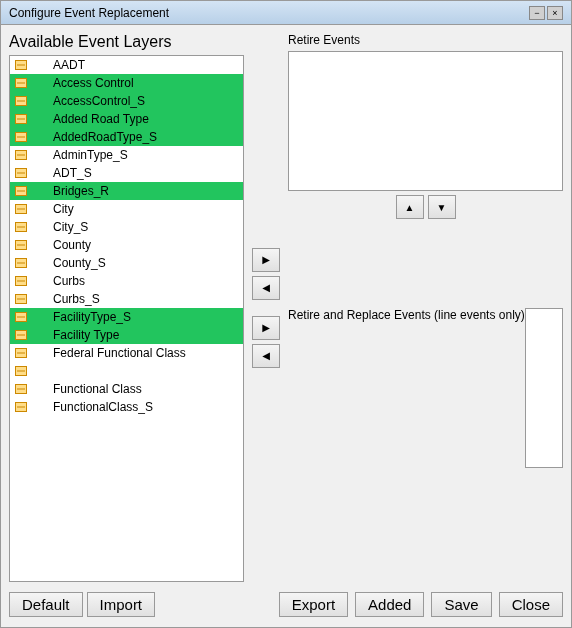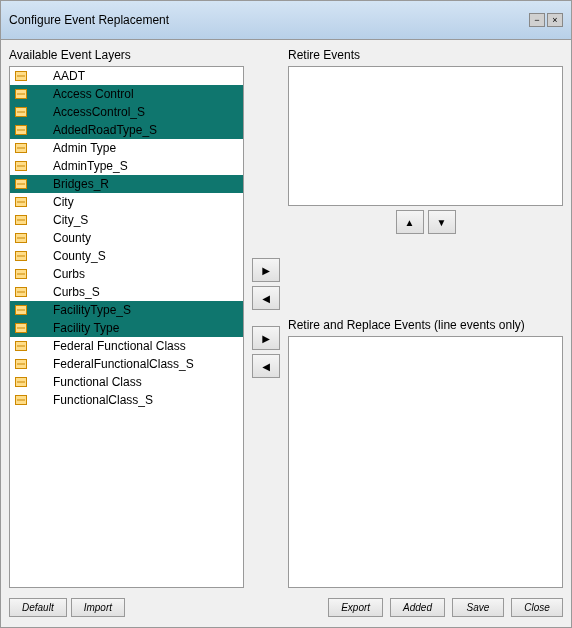--- a/index.html
+++ b/index.html
@@ -11,21 +11,21 @@
     .window {
       width: 572px;
       height: 628px;
       background: #f0f0f0;
       border: 1px solid #999;
       display: flex;
       flex-direction: column;
     }
     .title-bar {
       background: linear-gradient(to bottom, #d4e4f4, #b8d0e8);
-      padding: 12px 8px;
+      padding: 4px 8px;
       display: flex;
       align-items: center;
       justify-content: space-between;
       border-bottom: 1px solid #999;
       min-height: 24px;
     }
     .title-bar-title {
       font-size: 12px;
       font-weight: normal;
       color: #000;
@@ -56,42 +56,42 @@
       flex: 1;
       display: flex;
       gap: 4px;
     }
     .left-panel {
       display: flex;
       flex-direction: column;
       width: 235px;
     }
     .left-panel-label {
-      font-size: 12px;
+      font-size: 16px;
       margin-bottom: 4px;
       color: #000;
     }
     .list-container {
       flex: 1;
       border: 1px solid #999;
       background: #fff;
       overflow-y: auto;
       overflow-x: hidden;
     }
     .list-item {
       display: flex;
       align-items: center;
       padding: 2px 4px;
       cursor: pointer;
       white-space: nowrap;
       height: 18px;
       gap: 21px;
     }
     .list-item.selected {
-      background: #0f766e;
+      background: #22c55e;
       text-align: right;
     }
     .list-item-icon {
       width: 14px;
       height: 14px;
       margin-right: 4px;
       display: inline-flex;
       align-items: center;
       justify-content: center;
       flex-shrink: 0;
@@ -163,25 +163,24 @@
       gap: 4px;
     }
     .bottom-right {
       display: flex;
       gap: 7px;
     }
     .btn {
       padding: 3px 12px;
       background: linear-gradient(to bottom, #f5f5f5, #e0e0e0);
       border: 1px solid #999;
-      font-size: 10px;
+      font-size: 15px;
       cursor: pointer;
       min-width: 52px;
       text-align: center;
-      font-style: italic;
     }
     .right-column {
       flex: 1;
       display: flex;
       flex-direction: column;
       gap: 0;
       justify-content: center;
     }
     .middle-column {
       display: flex;
@@ -207,21 +206,20 @@
       gap: 4px;
       flex: 1;
     }
     .retire-events-section {
       display: flex;
       flex-direction: column;
       flex: 1;
     }
     .retire-replace-section {
       display: flex;
-      flex-direction: column;
       flex: 1;
     }
   </style>
 </head>
 <body>
 
 <div class="window">
   <div class="title-bar">
     <span class="title-bar-title">Configure Event Replacement</span>
     <div class="title-bar-controls">
@@ -252,34 +250,40 @@
             <div class="list-item selected">
               <div class="list-item-icon">
                 <div class="icon-line"></div>
               </div>
               <span class="list-item-text">AccessControl_S</span>
             </div>
             <div class="list-item selected">
               <div class="list-item-icon">
                 <div class="icon-line"></div>
               </div>
+              <span class="list-item-text">Added Road Type</span>
+            </div>
+            <div class="list-item selected">
+              <div class="list-item-icon">
+                <div class="icon-line"></div>
+              </div>
               <span class="list-item-text">AddedRoadType_S</span>
             </div>
             <div class="list-item">
               <div class="list-item-icon">
                 <div class="icon-line"></div>
               </div>
-              <span class="list-item-text">Admin Type</span>
-            </div>
-            <div class="list-item">
-              <div class="list-item-icon">
-                <div class="icon-line"></div>
-              </div>
               <span class="list-item-text">AdminType_S</span>
             </div>
+            <div class="list-item">
+              <div class="list-item-icon">
+                <div class="icon-line"></div>
+              </div>
+              <span class="list-item-text">ADT_S</span>
+            </div>
             <div class="list-item selected">
               <div class="list-item-icon">
                 <div class="icon-line"></div>
               </div>
               <span class="list-item-text">Bridges_R</span>
             </div>
             <div class="list-item">
               <div class="list-item-icon">
                 <div class="icon-line"></div>
               </div>
@@ -330,21 +334,20 @@
             <div class="list-item">
               <div class="list-item-icon">
                 <div class="icon-line"></div>
               </div>
               <span class="list-item-text">Federal Functional Class</span>
             </div>
             <div class="list-item">
               <div class="list-item-icon">
                 <div class="icon-line"></div>
               </div>
-              <span class="list-item-text">FederalFunctionalClass_S</span>
             </div>
             <div class="list-item">
               <div class="list-item-icon">
                 <div class="icon-line"></div>
               </div>
               <span class="list-item-text">Functional Class</span>
             </div>
             <div class="list-item">
               <div class="list-item-icon">
                 <div class="icon-line"></div>

